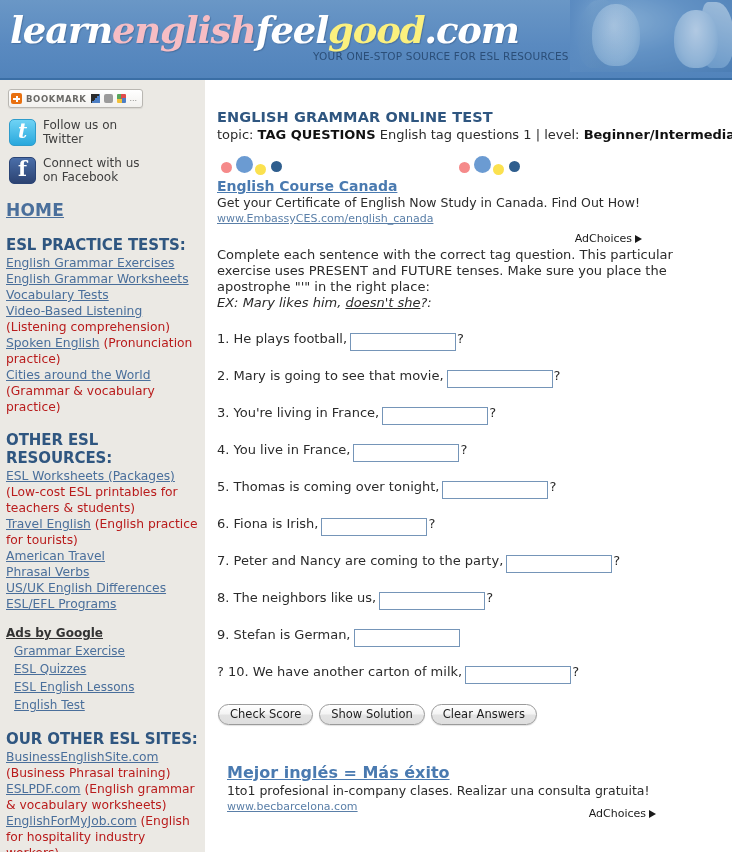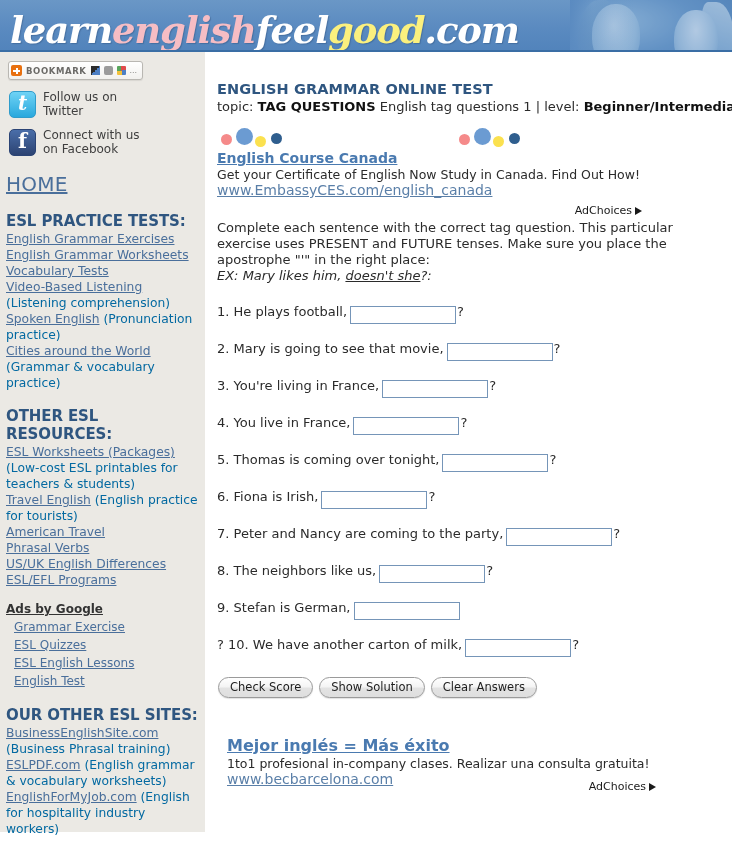--- a/index.html
+++ b/index.html
@@ -12,21 +12,21 @@
     font-size: 13px;
     color: #333333;
     overflow: hidden;
     position: relative;
   }
 
   
   #banner {
     position: relative;
     width: 732px;
-    height: 52px;
+    height: 80px;
     background: #5b8cc0;
     overflow: hidden;
   }
   #banner-gradient {
     position: absolute;
     inset: 0;
     background: linear-gradient(to bottom, #6a97c6 0%, #5a8ac0 55%, #5183bb 100%);
   }
   #banner-bottom-line {
     position: absolute;
@@ -210,40 +210,40 @@
 
   
   #sidebar a, .side-link {
     color: #4a6f9b;
     text-decoration: underline;
     cursor: pointer;
   }
   .side-home {
     display:block;
     margin: 16px 0 0 2px;
-    font-size: 20px;
-    font-weight: normal;
+    font-size: 17px;
+    font-weight: bold;
     color: #2f5680;
     text-decoration: underline;
     letter-spacing: .2px;
   }
   .side-heading {
     margin: 16px 0 1px 2px;
     font-size: 15px;
     font-weight: bold;
     color: #2f5680;
     letter-spacing: -.1px;
   }
   .side-list {
     margin: 0 0 0 2px;
     font-size: 12.3px;
     line-height: 16px;
     color: #4a4a4a;
   }
-  .side-list .note { color:#0369a1; }
+  .side-list .note { color:#b91c1c; }
   .ads-by-google {
     margin: 14px 0 2px 2px;
     font-size: 12px;
     font-weight: bold;
     color: #333;
     text-decoration: underline;
   }
   .ads-list {
     margin: 0 0 0 10px;
     font-size: 12px;
@@ -284,21 +284,21 @@
     color: #4a7ab0;
     text-decoration: underline;
     margin-top: 2px;
   }
   .ad-desc {
     font-size: 12.5px;
     color: #2b2b2b;
     margin-top: 1px;
   }
   .ad-url {
-    font-size: 14px;
+    font-size: 11px;
     color: #5a7fa8;
     text-decoration: underline;
     margin-top: 1px;
   }
   .adchoices {
     position: absolute;
     right: 82px;
     font-size: 11px;
     color: #1a1a1a;
     white-space: nowrap;

